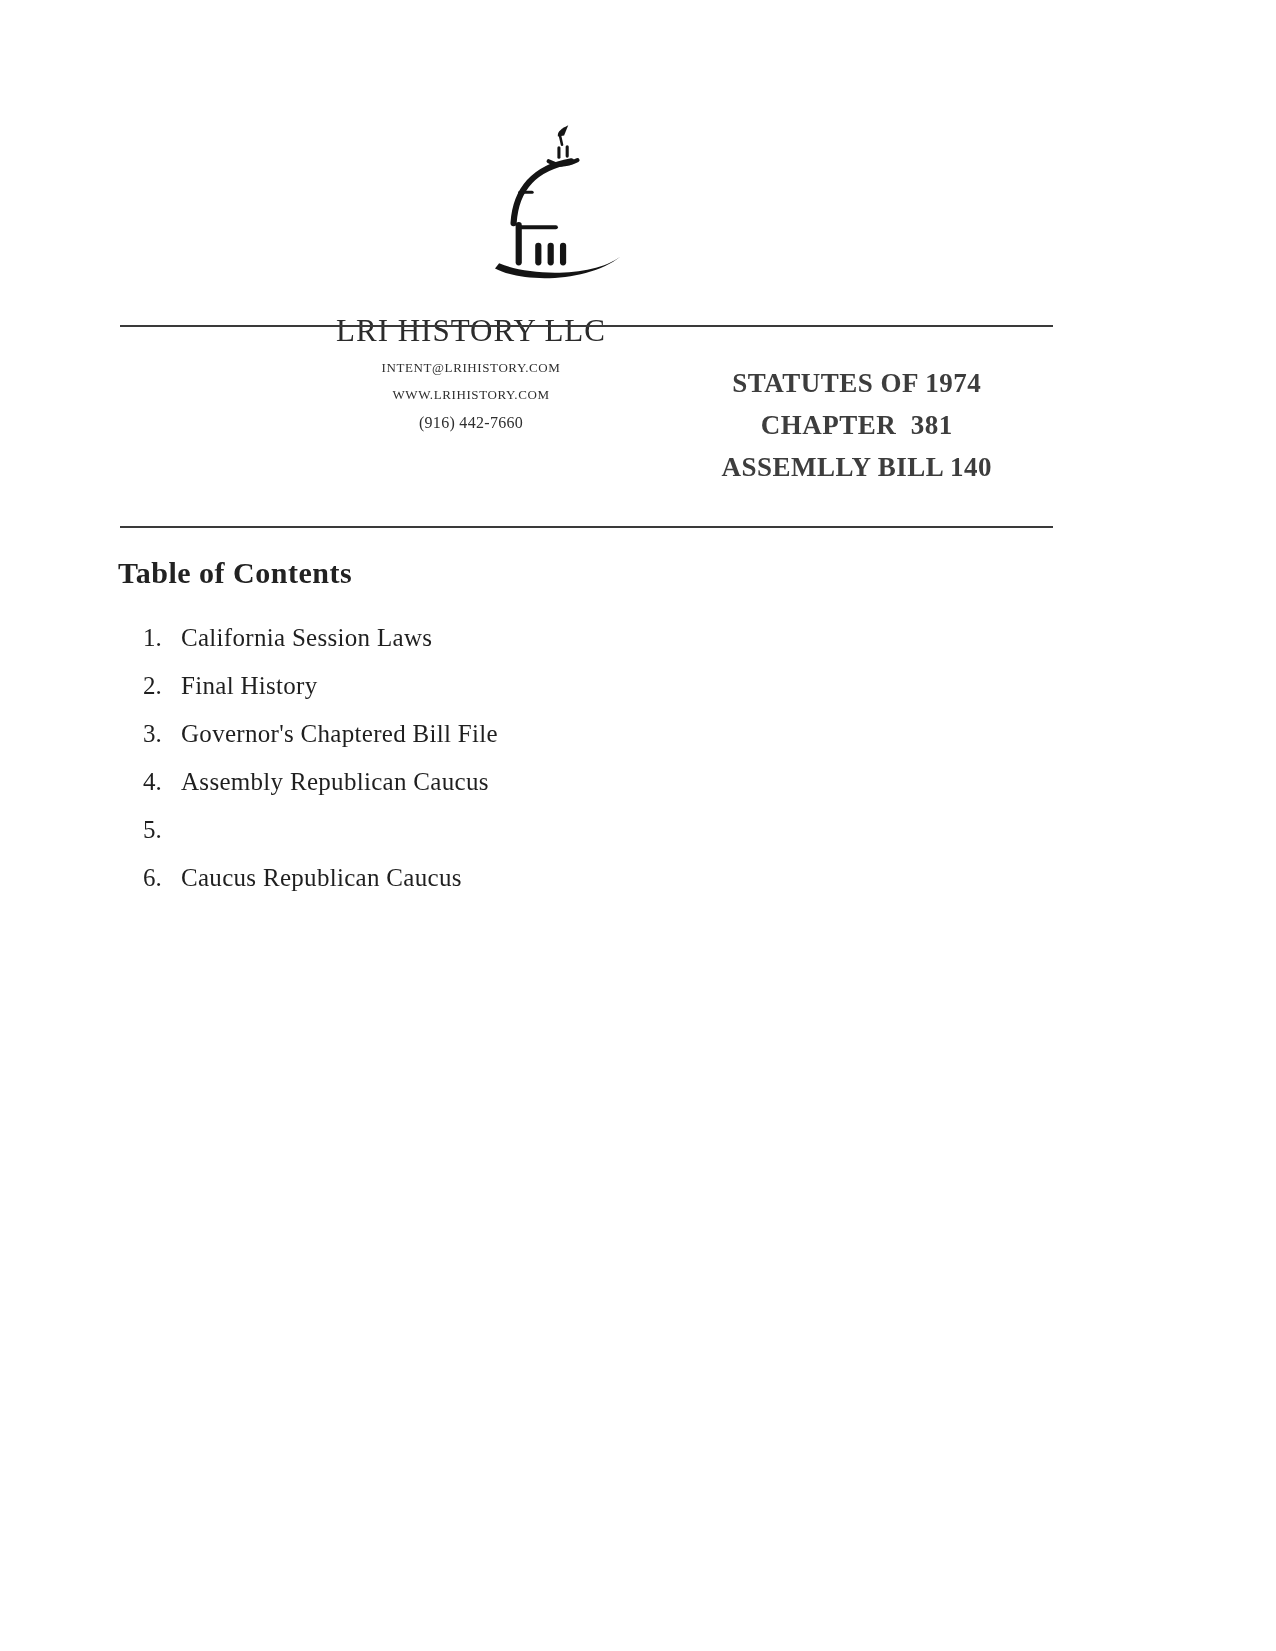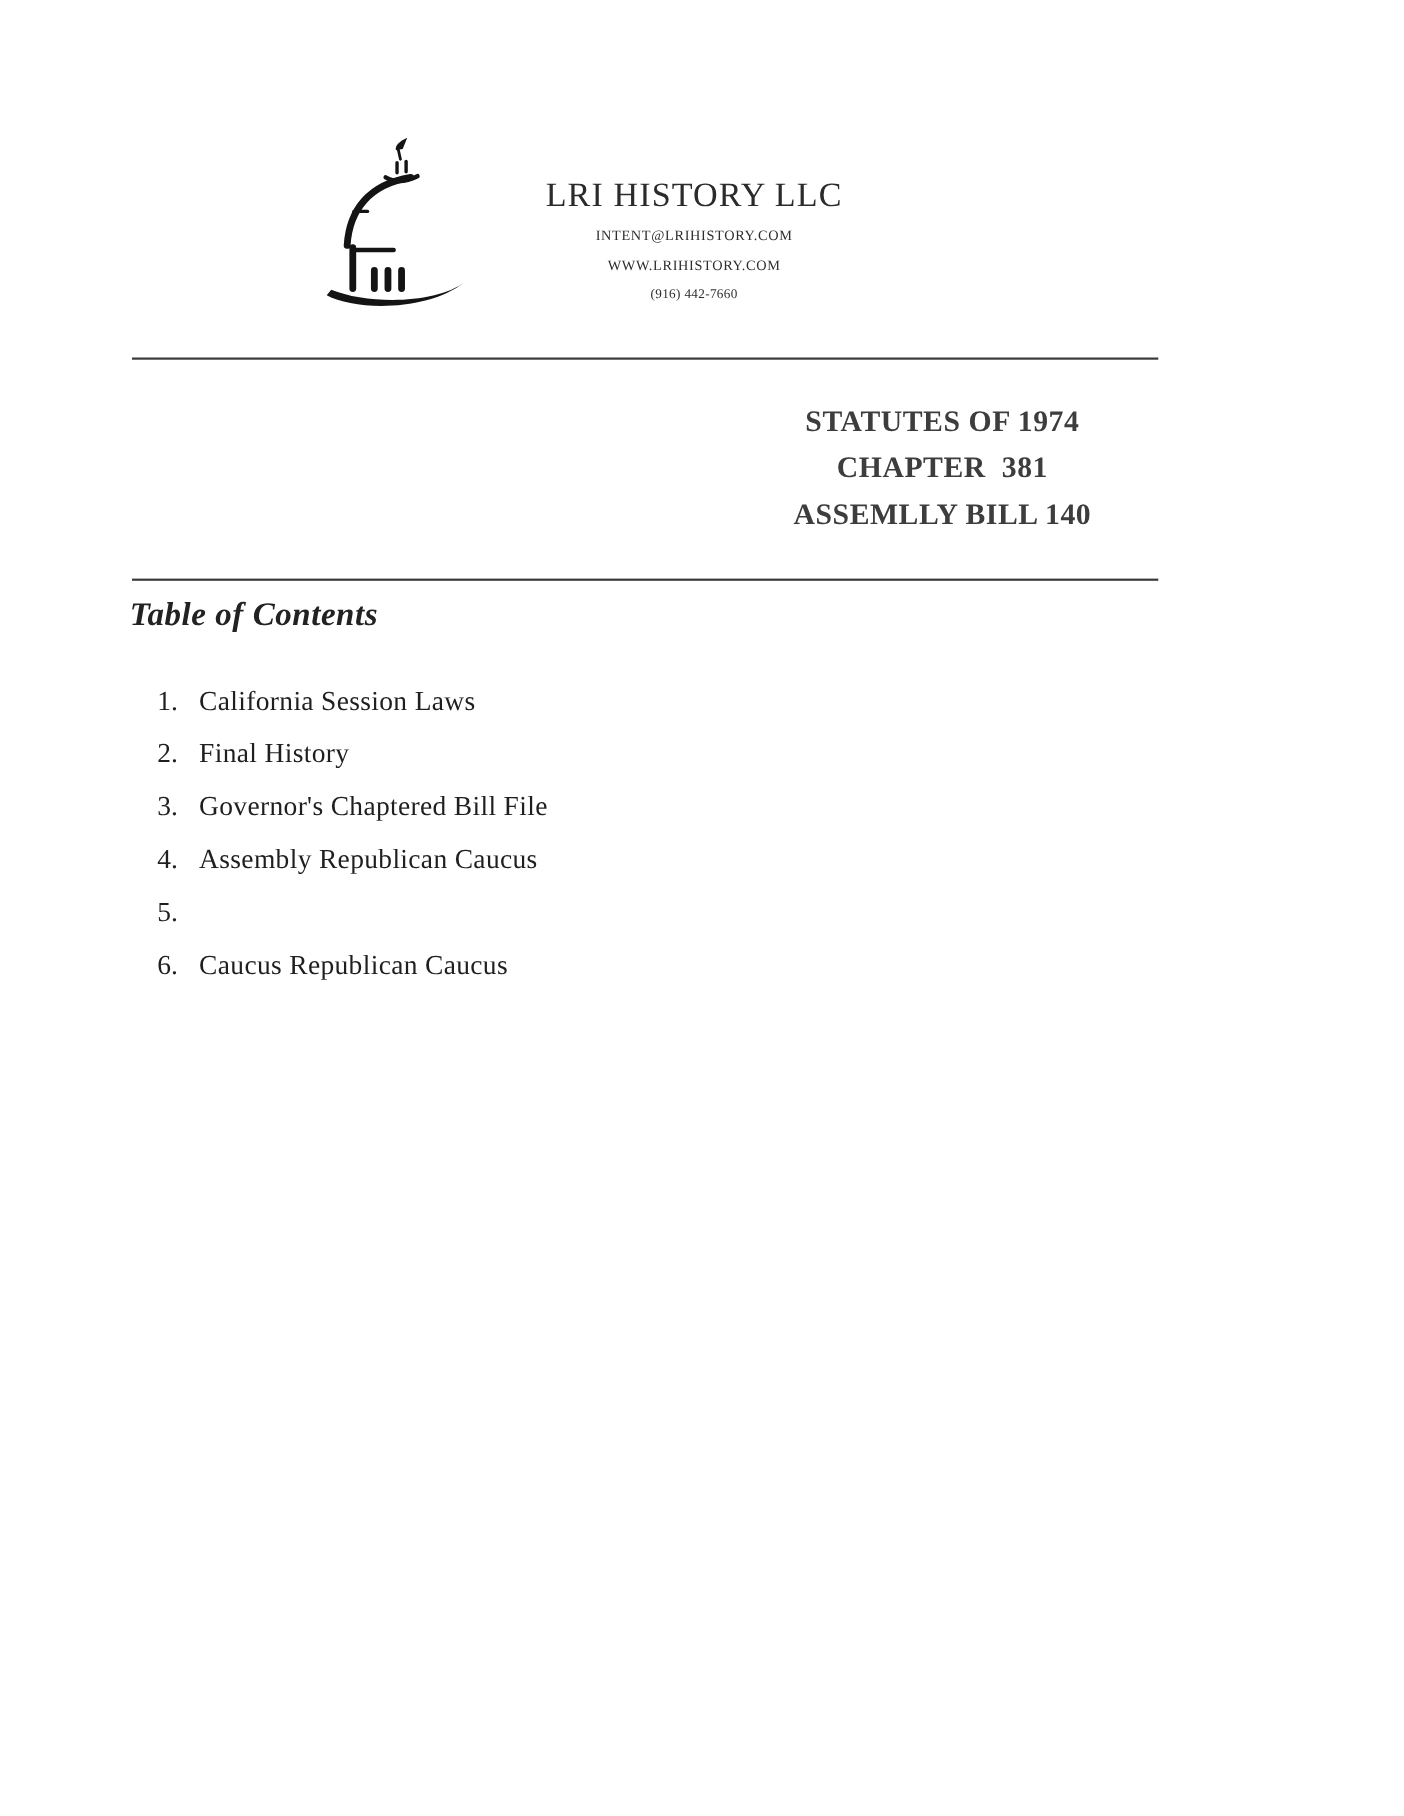--- a/index.html
+++ b/index.html
@@ -14,23 +14,24 @@
     background: #ffffff;
     font-family: "Liberation Serif", serif;
     color: #1a1a1a;
     overflow: hidden;
   }
 
   
   .header {
     position: absolute;
     top: 120px;
-    left: 288px;
+    left: 278px;
     display: flex;
-    align-items: center;
+    align-items: flex-end;
+    flex-direction: column;
   }
   .logo {
     width: 150px;
     height: 165px;
     flex: 0 0 auto;
   }
   .header-text {
     margin-left: 28px;
     width: 330px;
     text-align: center;
@@ -43,21 +44,21 @@
     white-space: nowrap;
   }
   .contact-line {
     font-size: 13px;
     letter-spacing: 0.6px;
     color: #2e2e2e;
     margin-top: 11px;
     white-space: nowrap;
   }
   .phone-line {
-    font-size: 12px;
+    font-size: 16px;
     letter-spacing: 0.3px;
     color: #2e2e2e;
     margin-top: 11px;
   }
 
   
   .rule {
     position: absolute;
     left: 120px;
     width: 933px;
@@ -79,27 +80,26 @@
     color: #3d3d3d;
     letter-spacing: 0.5px;
   }
   .title-block > div {
     white-space: pre-wrap;
   }
 
   
   .toc-heading {
     position: absolute;
-    top: 542px;
+    top: 556px;
     left: 118px;
     font-size: 30px;
     font-weight: bold;
     letter-spacing: 0.5px;
     color: #222222;
-    font-style: italic;
   }
   .toc-list {
     position: absolute;
     top: 614px;
     left: 143px;
   }
   .toc-item {
     display: flex;
     align-items: center;
     height: 48px;

